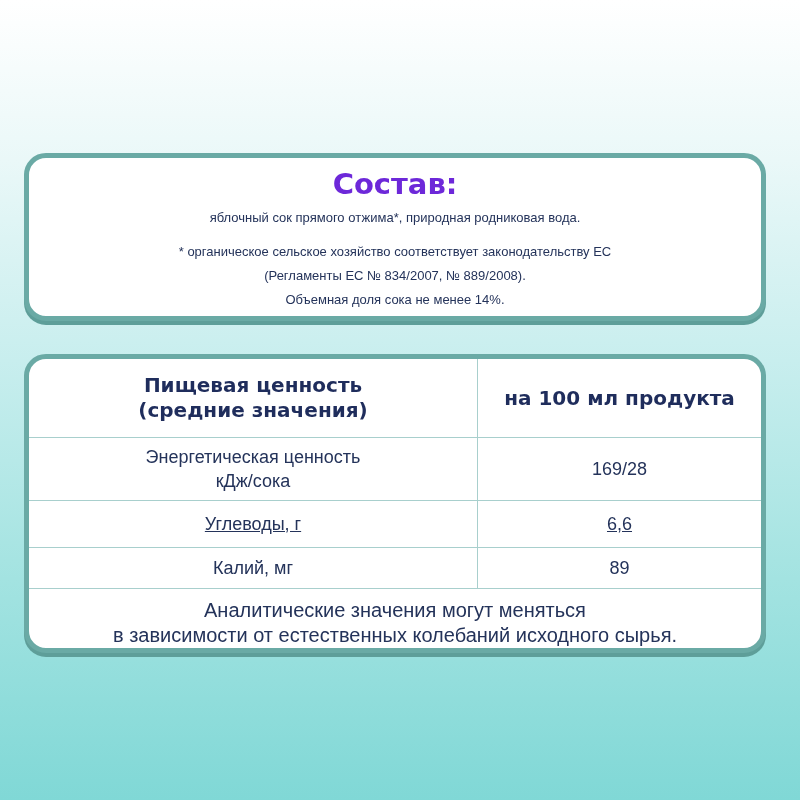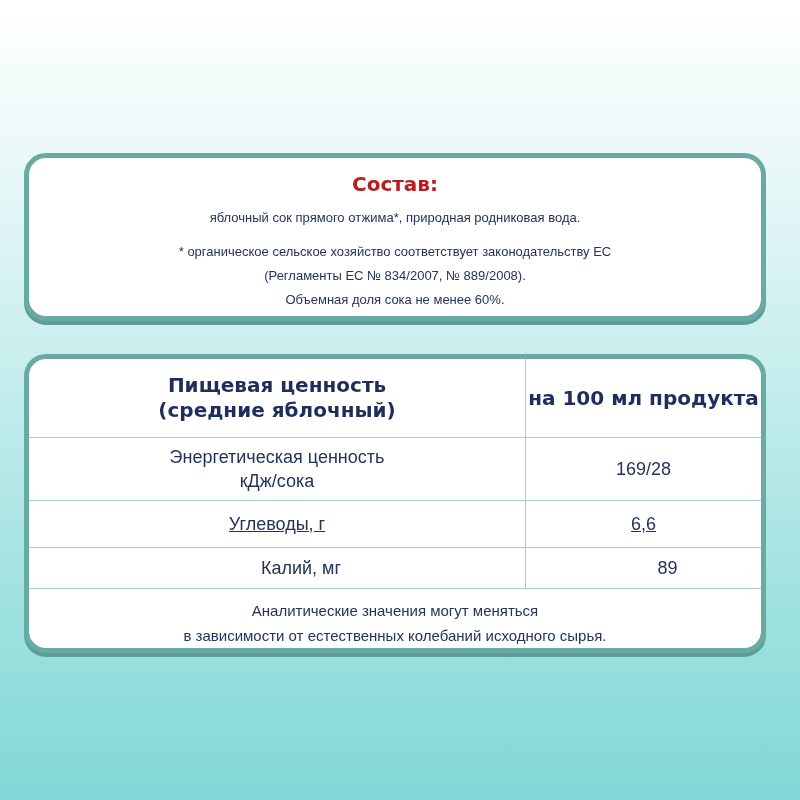--- a/index.html
+++ b/index.html
@@ -14,66 +14,66 @@
     background:#ffffff;
     border:5px solid #6aaaa5;
     border-radius:22px;
     box-sizing:border-box;
     box-shadow: 0 4px 0 #5e9e99;
   }
   .card1 { top:153px; height:168px; text-align:center; }
   .card2 { top:354px; height:299px; overflow:hidden; }
   .title {
     font-family:"DejaVu Sans", sans-serif;
-    font-weight:bold; font-size:20px; color:#b91c1c;
+    font-weight:bold; font-size:29px; color:#6d28d9;
     margin-top:8px; line-height:36px;
   }
   .line { font-size:13px; line-height:24px; color:#24335a; }
   .ingredients { margin-top:4px; }
   .note { margin-top:10px; }
   table { border-collapse:collapse; width:100%; }
   td {
     border:1px solid #a8cfcd;
     text-align:center; color:#24335a; font-size:18px;
     padding:0;
   }
   tr td:first-child { border-left:none; width:448px; }
   tr td:last-child { border-right:none; }
   tr:first-child td { border-top:none; }
   .hdr td {
     height:78px; font-family:"DejaVu Sans", sans-serif; font-weight:bold;
     font-size:20px; line-height:25px; color:#1f2d5c;
   }
   .r1 td { height:62px; line-height:24px; }
   .r2 td { height:46px;text-decoration:underline; }
-  .r3 td { height:40px;padding-left:48px; }
+  .r3 td { height:40px; }
   .foot td {
-    border-bottom:none; height:68px; font-size:15px; line-height:25px;
+    border-bottom:none; height:68px; font-size:20px; line-height:25px;
   }
 </style>
 </head>
 <body>
 
 <div class="card card1">
   <div class="title">Состав:</div>
   <div class="line ingredients">яблочный сок прямого отжима*, природная родниковая вода.</div>
   <div class="note">
     <div class="line">* органическое сельское хозяйство соответствует законодательству ЕС</div>
     <div class="line">(Регламенты ЕС № 834/2007, № 889/2008).</div>
-    <div class="line">Объемная доля сока не менее 60%.</div>
+    <div class="line">Объемная доля сока не менее 14%.</div>
   </div>
 </div>
 
 <div class="card card2">
   <table>
     <tbody>
         <tr class="hdr">
       <td>
         <div>Пищевая ценность</div>
-        <div>(средние яблочный)</div>
+        <div>(средние значения)</div>
       </td>
       <td>на 100 мл продукта</td>
     </tr>
     <tr class="r1">
       <td>
         <div>Энергетическая ценность</div>
         <div>кДж/сока</div>
       </td>
       <td>169/28</td>
     </tr>

